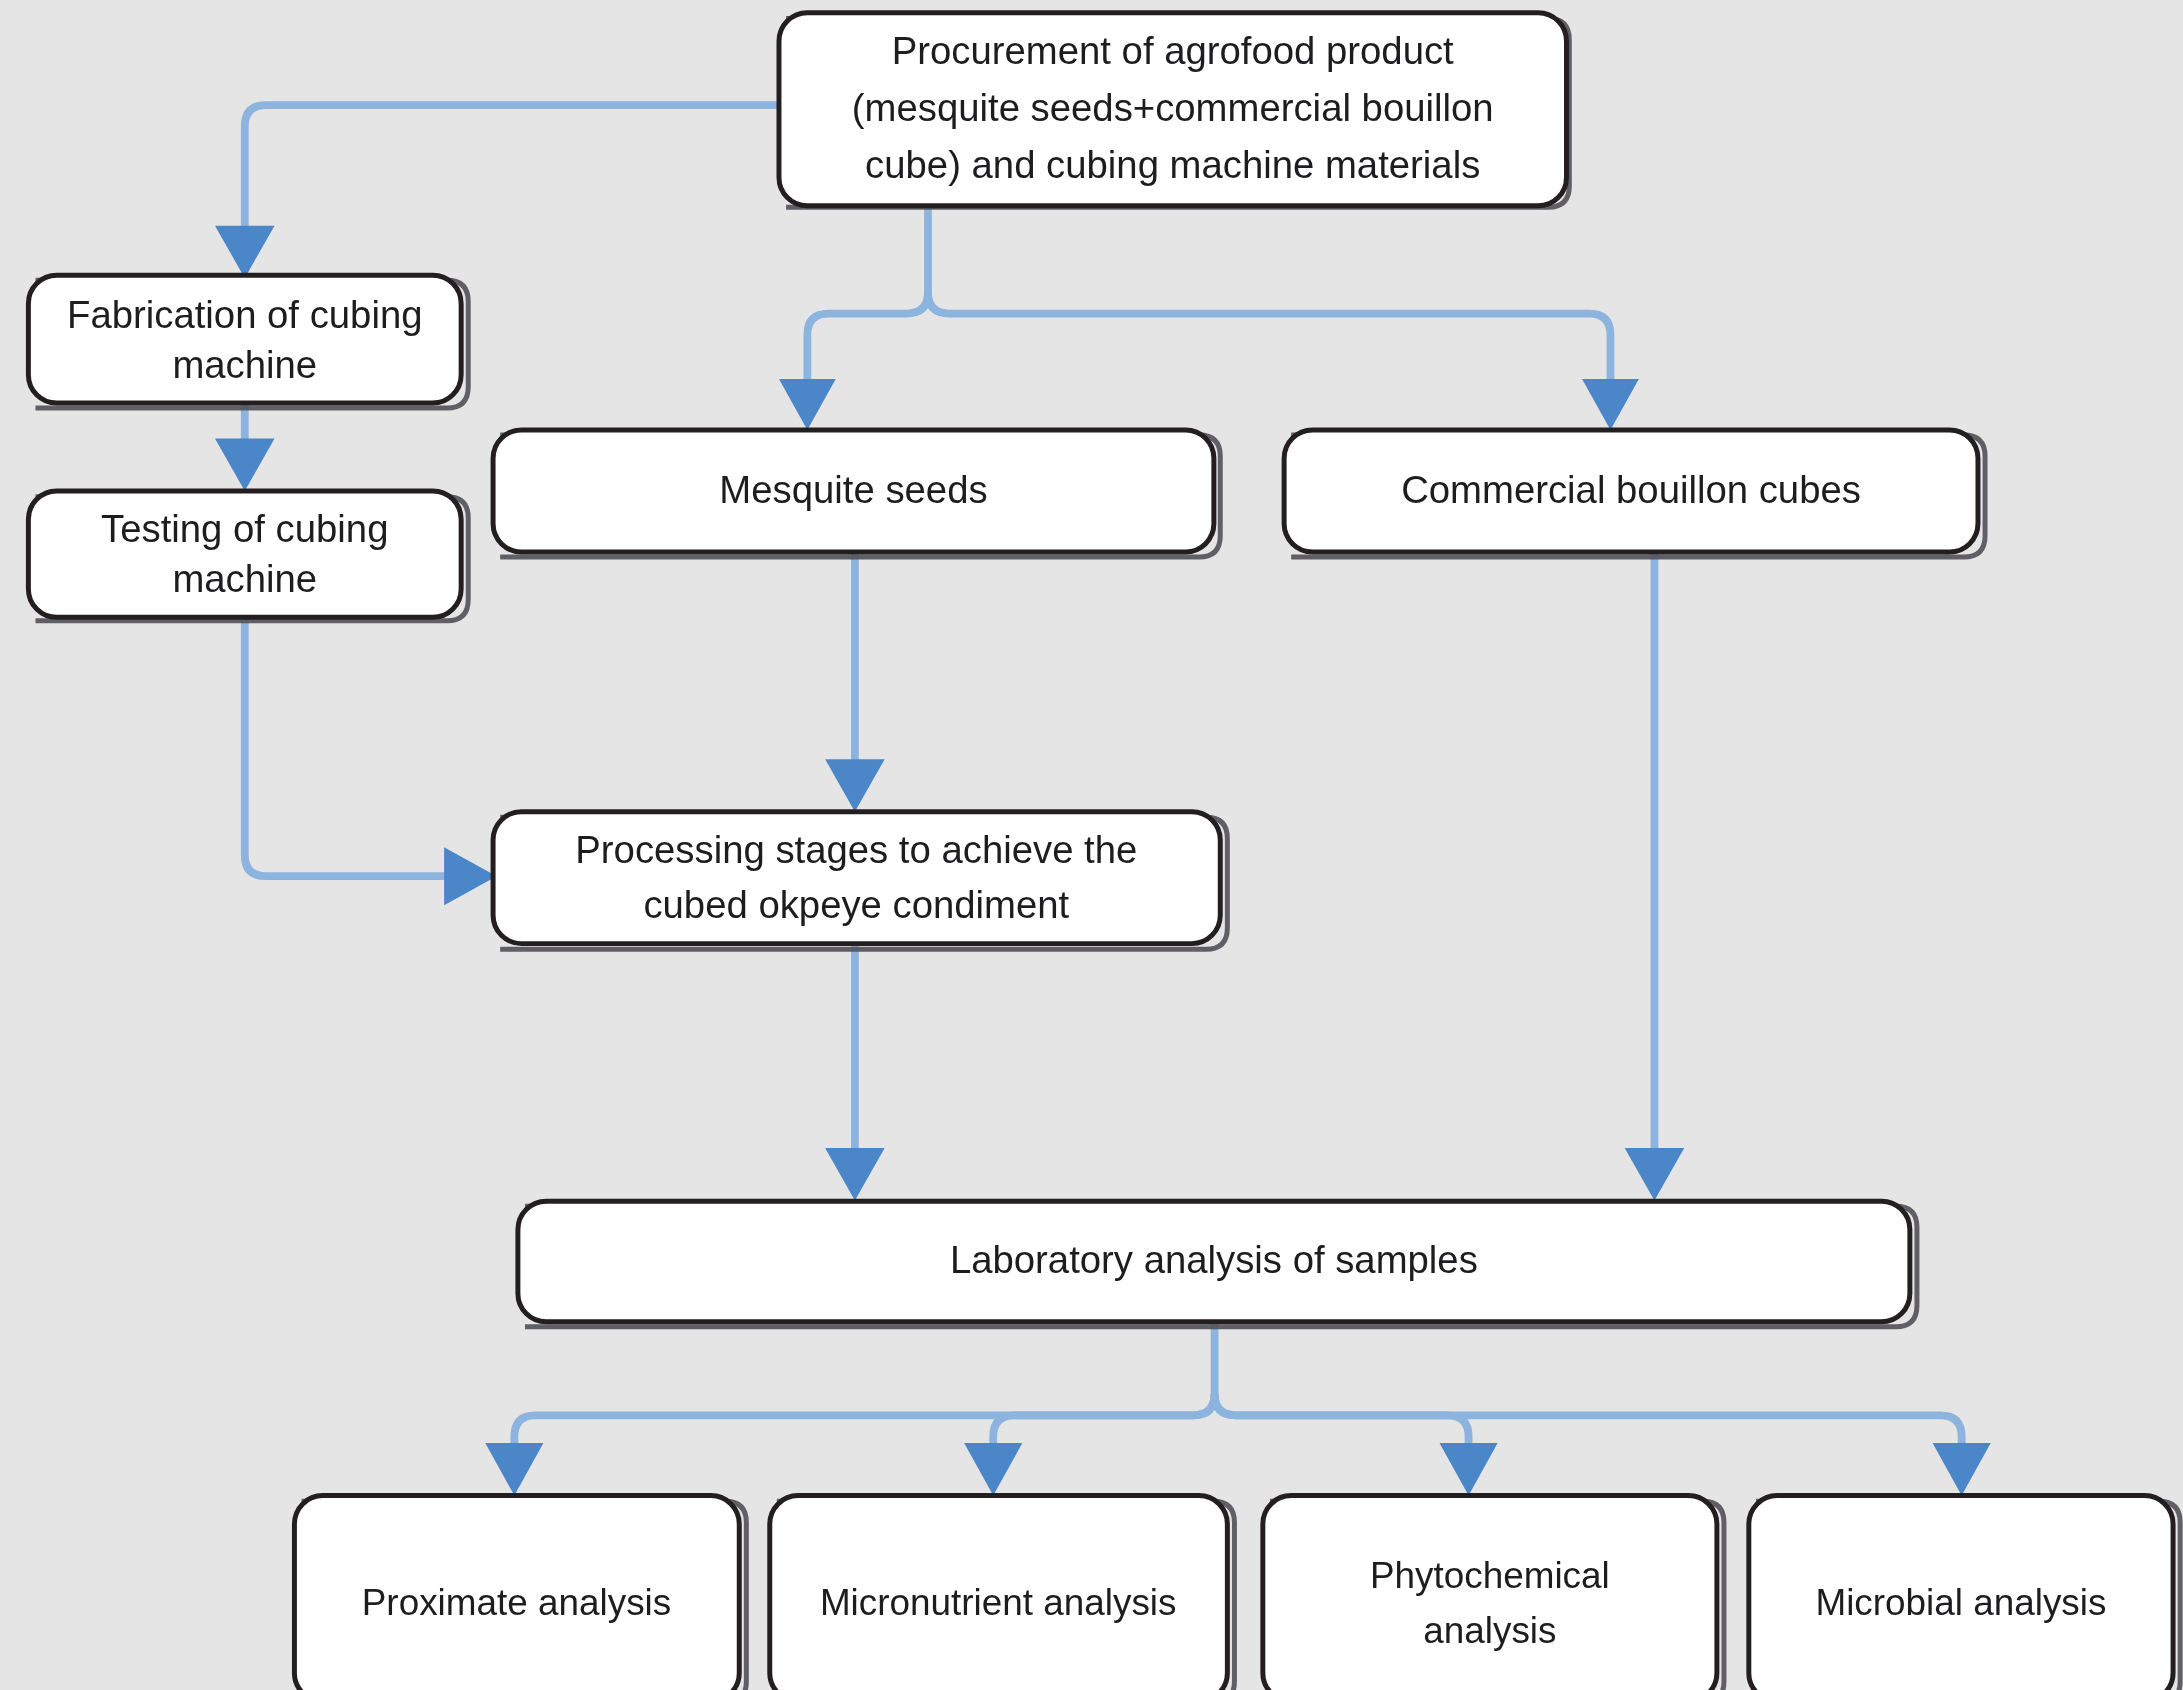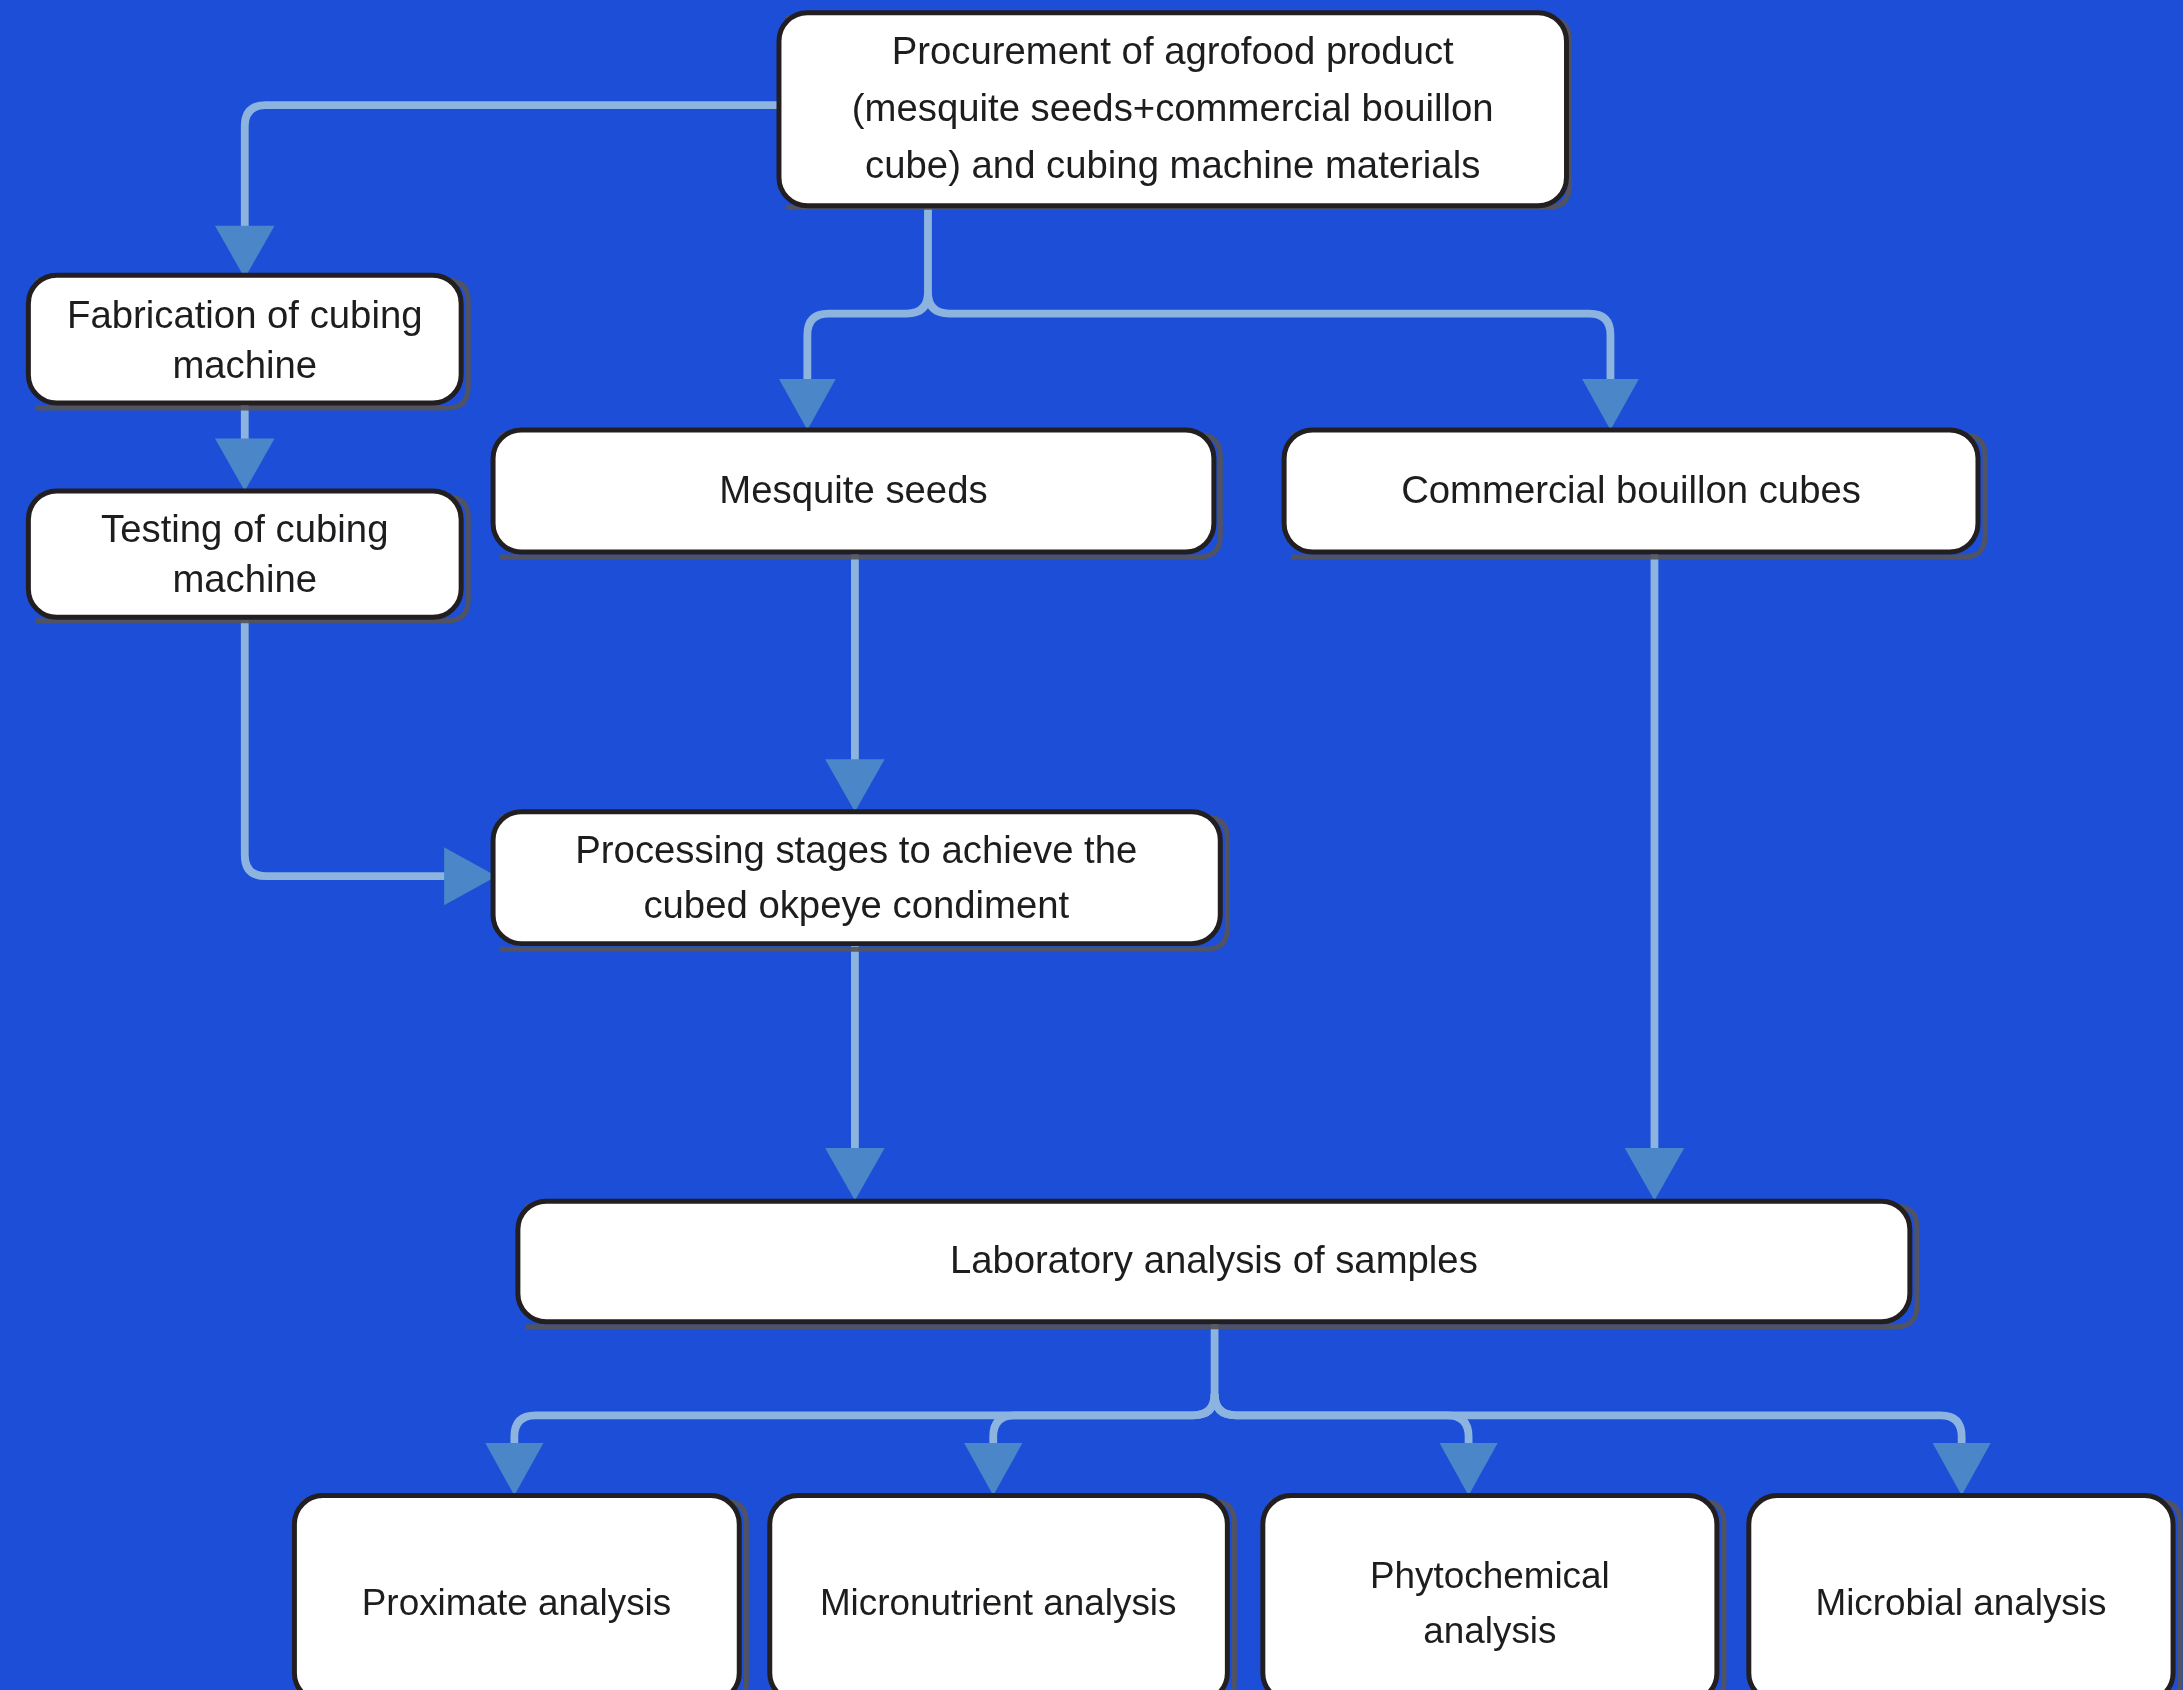--- a/index.html
+++ b/index.html
@@ -10,21 +10,21 @@
   body {
     width: 2183px;
     height: 1690px;
     font-family: "Liberation Sans", sans-serif;
     overflow: hidden;
   }
   #flowchart-root {
     position: relative;
     width: 2183px;
     height: 1690px;
-    background: #1d4ed8;
+    background: #e5e5e5;
   }
   svg.flow-canvas {
     position: absolute;
     left: 0;
     top: 0;
     width: 2183px;
     height: 1690px;
     display: block;
   }
   .node-rect {

